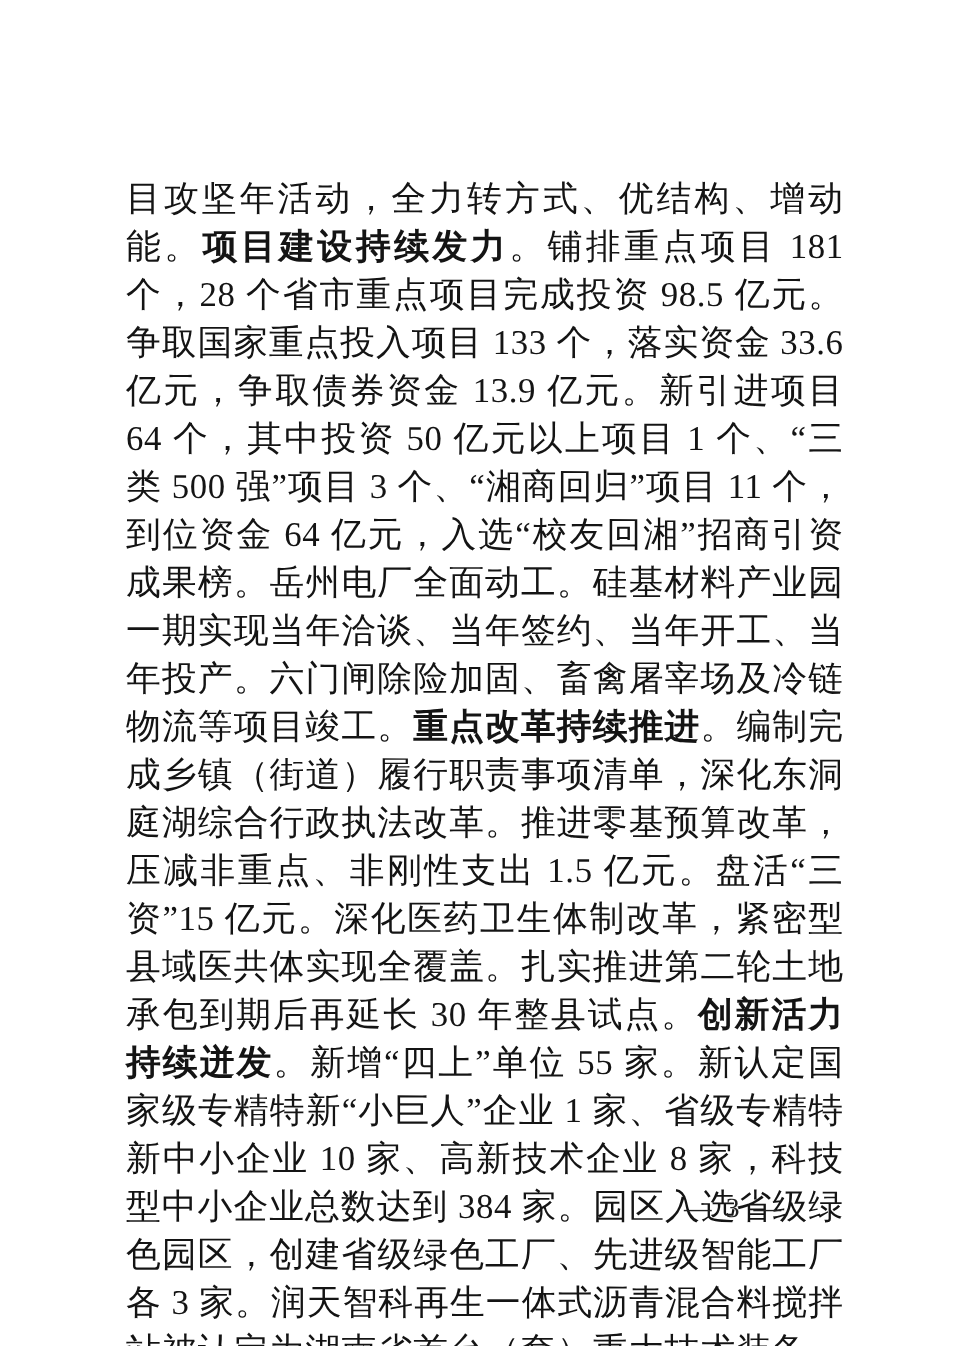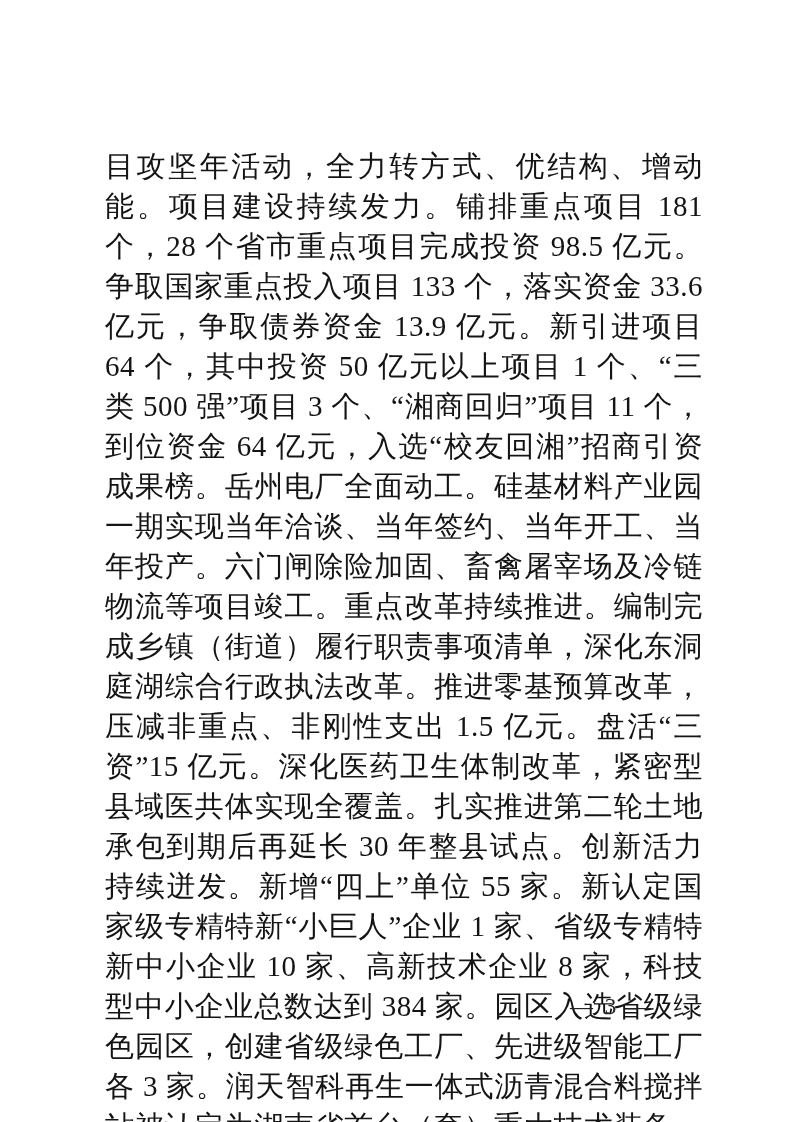--- a/index.html
+++ b/index.html
@@ -25,21 +25,21 @@
     line-height: 40px;
     text-align: justify;
     text-justify: inter-character;
     letter-spacing: 0.5px;
   }
   .doc-body p {
     margin: 0;
     padding: 0;
   }
   .run-bold {
-    font-weight: normal;
+    font-weight: bold;
   }
   .page-footer {
     position: absolute;
     top: 993px;
     right: 140px;
     font-size: 23px;
     line-height: 28px;
     color: #222222;
     letter-spacing: 3px;
     white-space: nowrap;

